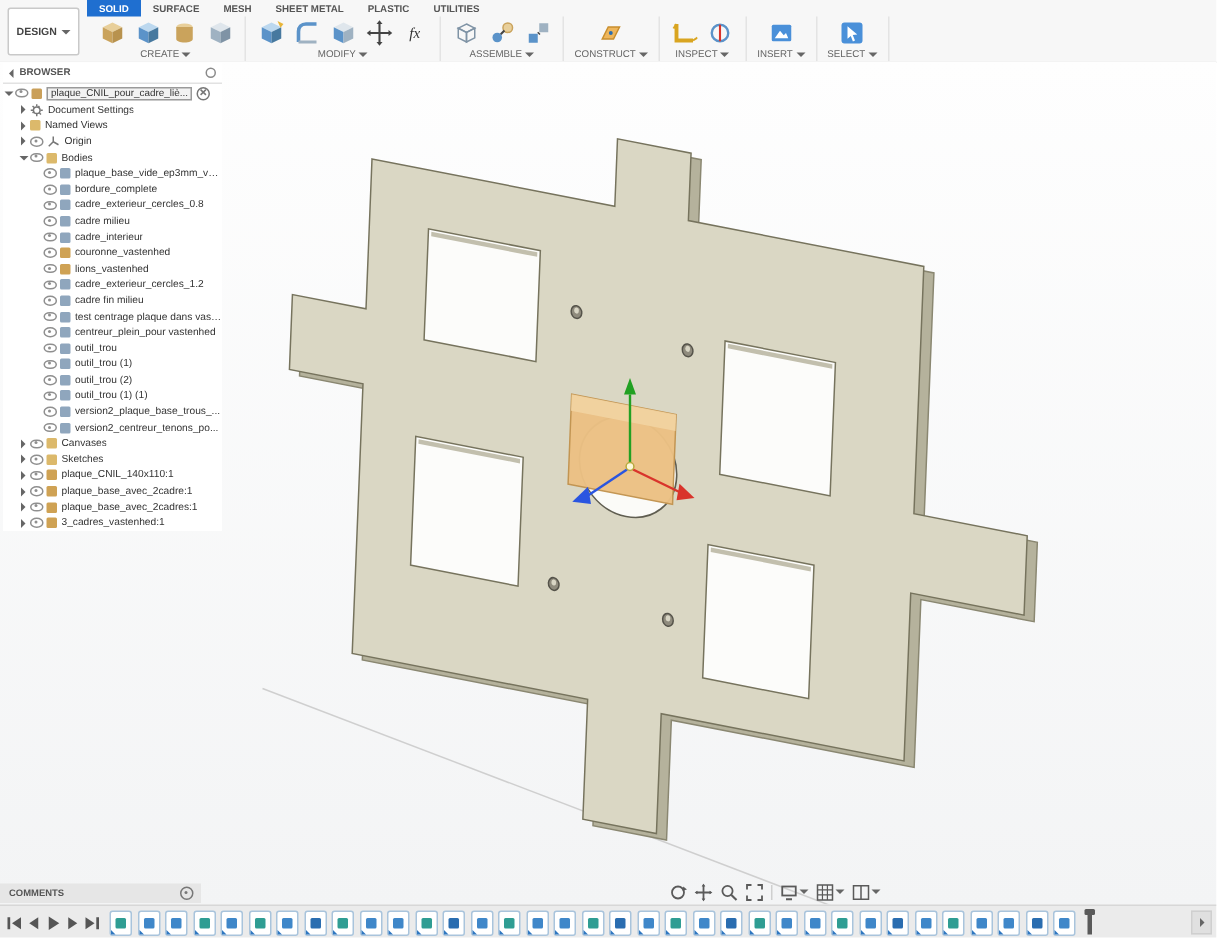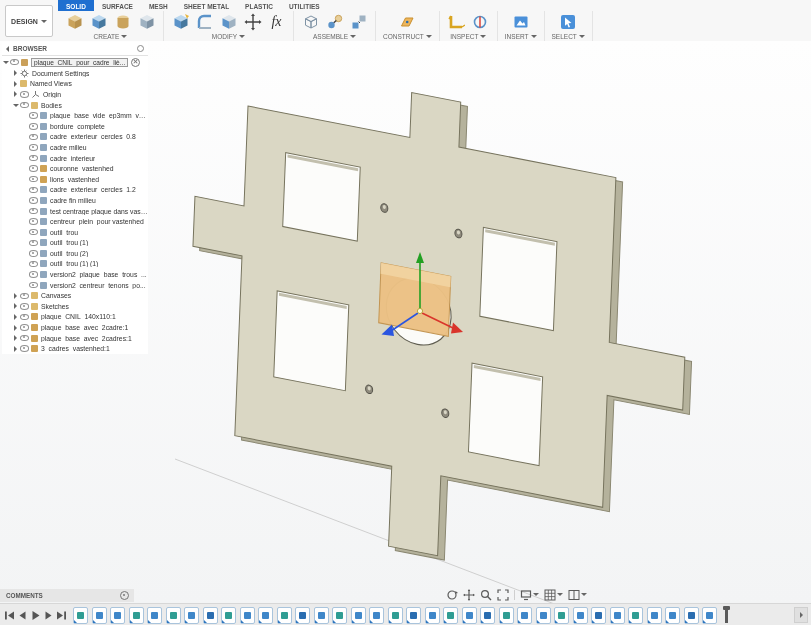--- a/index.html
+++ b/index.html
@@ -11,21 +11,21 @@
   #workspace-btn{position:absolute;left:5px;top:5px;width:46px;height:30px;background:#fff;border:1px solid #c9c9c9;border-radius:2px;
        display:flex;align-items:center;justify-content:center;gap:3px;font-size:7px;font-weight:bold;color:#444;cursor:pointer;}
   #tabbar{position:absolute;left:58px;top:0;height:11px;display:flex;align-items:stretch;}
   .tab{font-size:6.5px;font-weight:bold;color:#555;padding:2px 8px 1px;display:flex;align-items:center;}
   .tab.active{background:#1f6fd0;color:#fff;}
   #ribbon{position:absolute;left:58px;top:11px;height:30px;display:flex;}
   .rgroup{display:flex;flex-direction:column;align-items:center;padding:1px 7px 0;border-right:1px solid #e4e4e4;}
   .ricons{display:flex;align-items:center;gap:5px;height:20px;}
   .rlabel{font-size:6.5px;color:#666;display:flex;align-items:center;gap:2px;margin-top:1px;}
   .ribtn{width:19px;height:19px;display:flex;align-items:center;justify-content:center;cursor:pointer;border-radius:2px;}
-  .fx{font-size:14px;font-style:italic;color:#333;font-family:"Liberation Serif",serif;}
+  .fx{font-size:10px;font-style:italic;color:#333;font-family:"Liberation Serif",serif;}
 
   
   .tri-d{width:0;height:0;border-left:3px solid transparent;border-right:3px solid transparent;border-top:3.5px solid #666;}
   .tri-r{width:0;height:0;border-top:3px solid transparent;border-bottom:3px solid transparent;border-left:3.5px solid #666;}
   .tri-l{width:0;height:0;border-top:3px solid transparent;border-bottom:3px solid transparent;border-right:3.5px solid #666;}
 
   
   #browser{position:absolute;left:2px;top:42px;width:146px;background:rgba(255,255,255,.93);z-index:5;}
   #browser-header{height:11px;display:flex;align-items:center;gap:4px;padding:1px 4px;border-bottom:1px solid #e2e2e2;}
   #browser-title{font-size:6.5px;font-weight:bold;color:#555;flex:1;}

